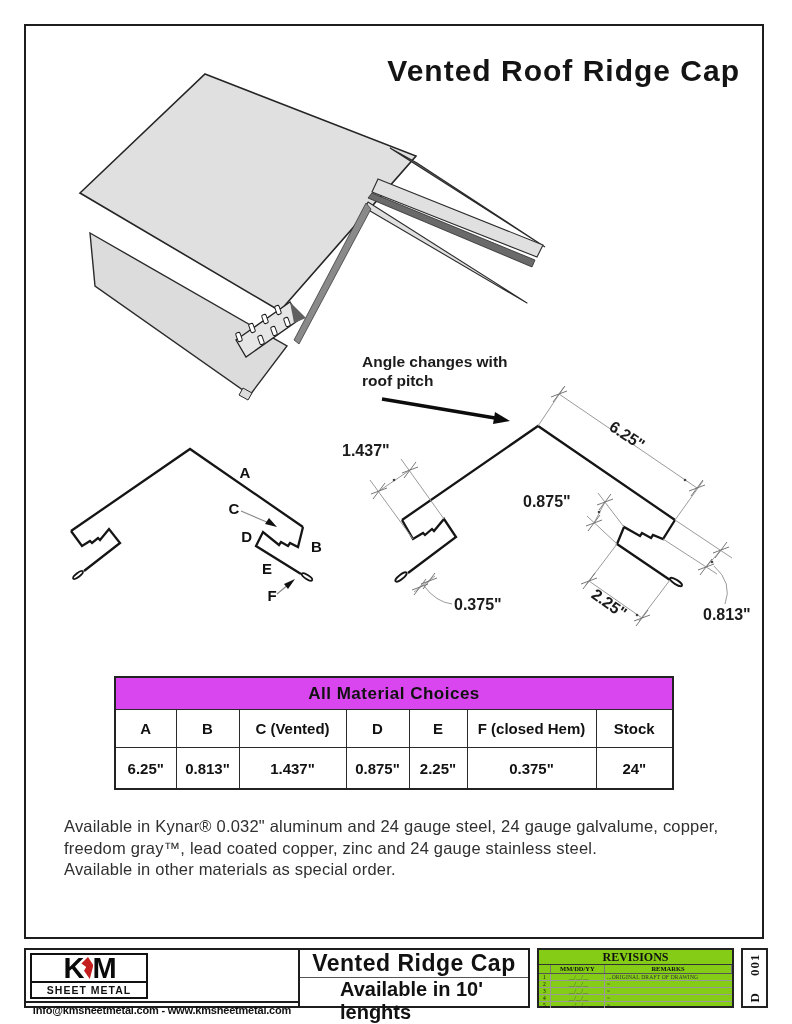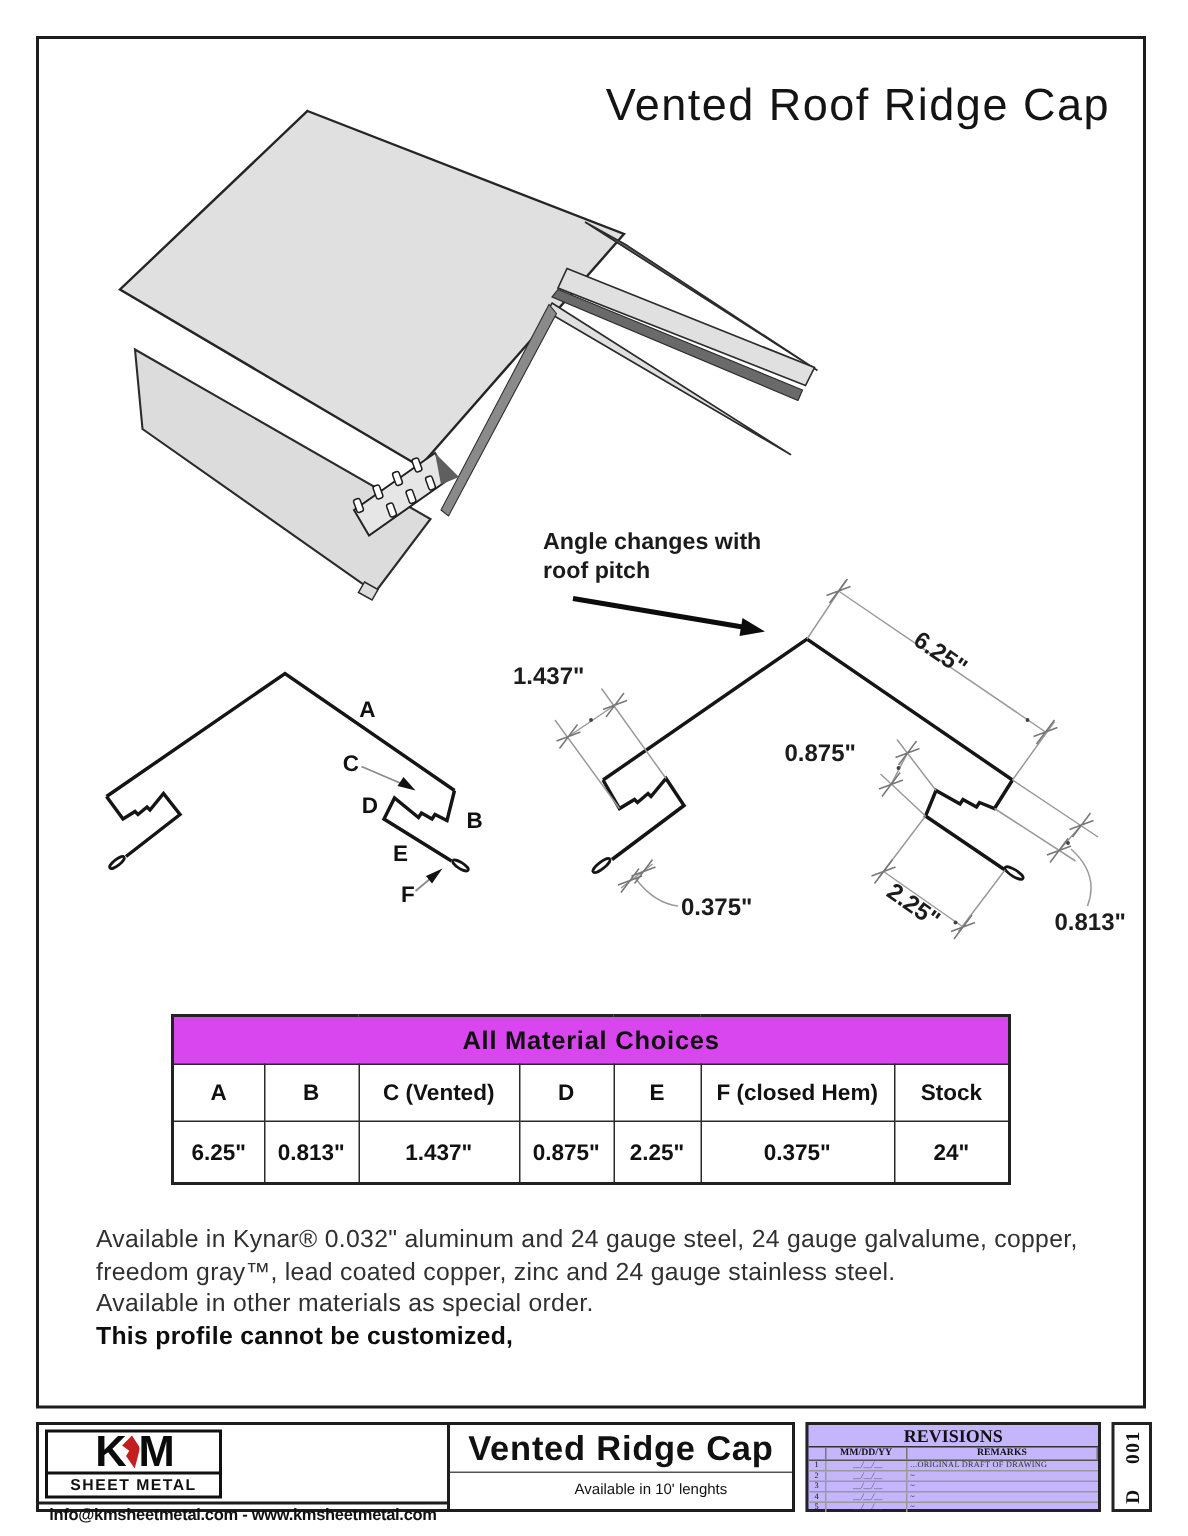--- a/index.html
+++ b/index.html
@@ -3,21 +3,21 @@
 <meta charset="utf-8">
 <style>
   html,body{margin:0;padding:0;}
   body{
     width:792px;height:1024px;position:relative;background:#fff;
     font-family:"Liberation Sans",sans-serif;color:#111;overflow:hidden;
   }
   .abs{position:absolute;}
   
   .page-border{left:24px;top:24px;width:740px;height:915px;border:2px solid #1d1d1d;box-sizing:border-box;}
-  .page-title{left:360px;top:54px;width:380px;text-align:right;font-size:30px;font-weight:400;letter-spacing:1px;color:#141414;}
+  .page-title{left:360px;top:54px;width:380px;text-align:right;font-size:30px;font-weight:700;letter-spacing:1px;color:#141414;}
   .iso-note{left:362px;top:352px;font-size:15.5px;line-height:19px;font-weight:700;color:#1b1b1b;}
   svg{display:block;}
   
   .mat-table{left:114px;top:676px;width:558px;border-collapse:collapse;table-layout:fixed;}
   .mat-table td,.mat-table th{border:1px solid #2a2a2a;text-align:center;vertical-align:middle;padding:0;}
   .mat-title{background:#d946ef;font-size:17px;font-weight:700;height:31px;letter-spacing:.5px;}
   .mat-head th{height:37px;font-size:15px;font-weight:700;background:#fff;}
   .mat-vals td{height:40px;font-size:15px;font-weight:600;background:#fff;}
   .mat-table{border:2px solid #222;}
   
@@ -30,22 +30,22 @@
   .fleft-top{flex:1;display:flex;align-items:center;}
   .logo-box{border:2px solid #111;margin:3px 4px 2px 4px;width:118px;box-sizing:border-box;text-align:center;background:#fff;}
   .km-row{display:flex;align-items:center;justify-content:center;height:26px;position:relative;}
   .km-letter{font-size:29px;font-weight:800;letter-spacing:-2px;line-height:24px;color:#0a0a0a;font-family:"Liberation Sans",sans-serif;}
   .km-red{width:12px;height:22px;margin:0 -1px;background:#c41e1e;clip-path:polygon(55% 0,100% 38%,70% 100%,22% 62%,40% 46%,0 30%);}
   .logo-sub{border-top:2px solid #111;font-size:10.5px;font-weight:800;letter-spacing:1px;padding:1px 0;}
   .addr{flex:1;font-size:12.5px;font-weight:700;line-height:13.5px;letter-spacing:-.2px;padding-top:3px;white-space:nowrap;}
   .fcontact{border-top:2px solid #1d1d1d;font-size:11px;font-weight:700;text-align:center;padding:1px 0 2px 0;letter-spacing:-.2px;}
   .fmid{flex:1;border-left:2px solid #1d1d1d;display:flex;flex-direction:column;}
   .fmid-title{flex:1.25;display:flex;align-items:center;justify-content:center;font-size:23px;font-weight:700;letter-spacing:.5px;border-bottom:1.5px solid #555;}
-  .fmid-sub{flex:1;display:flex;align-items:center;justify-content:center;font-size:10px;font-weight:400;padding-left:40px;}
-  .frev{margin-left:7px;width:198px;border:2px solid #222;box-sizing:border-box;font-family:"Liberation Serif",serif;display:flex;flex-direction:column;background:#c4b5fd;}
+  .fmid-sub{flex:1;display:flex;align-items:center;justify-content:center;font-size:20px;font-weight:700;padding-left:40px;}
+  .frev{margin-left:7px;width:198px;border:2px solid #222;box-sizing:border-box;font-family:"Liberation Serif",serif;display:flex;flex-direction:column;background:#84cc16;}
   .rev-title{text-align:center;font-weight:700;font-size:12px;border-bottom:1px solid #333;line-height:14px;}
   .rev-head{display:grid;grid-template-columns:12px 54px 1fr;border-bottom:1px solid #555;}
   .rev-head span{font-size:6.5px;font-weight:700;text-align:center;line-height:8px;}
   .rev-row{display:grid;grid-template-columns:12px 54px 1fr;border-bottom:1px solid #999;flex:1;}
   .rev-row:last-child{border-bottom:none;}
   .rev-row span{font-size:5.5px;line-height:6px;display:flex;align-items:center;border-right:1px solid #999;padding-left:2px;box-sizing:border-box;}
   .rev-head span{border-right:1px solid #777;}
   .rev-num{justify-content:center!important;padding-left:0!important;}
   .rev-date{font-style:italic;justify-content:center!important;color:#444;}
   .rev-remark{border-right:none!important;color:#333;letter-spacing:.2px;}
@@ -192,21 +192,20 @@
     <td>0.375"</td>
     <td>24"</td>
   </tr>
   </tbody>
 </table>
 
 <div class="abs notes">
   <div>Available in Kynar® 0.032" aluminum and 24 gauge steel, 24 gauge galvalume, copper,</div>
   <div>freedom gray™, lead coated copper, zinc and 24 gauge stainless steel.</div>
   <div>Available in other materials as special order.</div>
-  <div class="bold">This profile cannot be customized,</div>
 </div>
 
 <div class="abs footer">
   <div class="fmain">
     <div class="fleft">
       <div class="fleft-top">
         <div class="logo-box">
           <div class="km-row">
             <span class="km-letter">K</span>
             <span class="km-red"></span>

